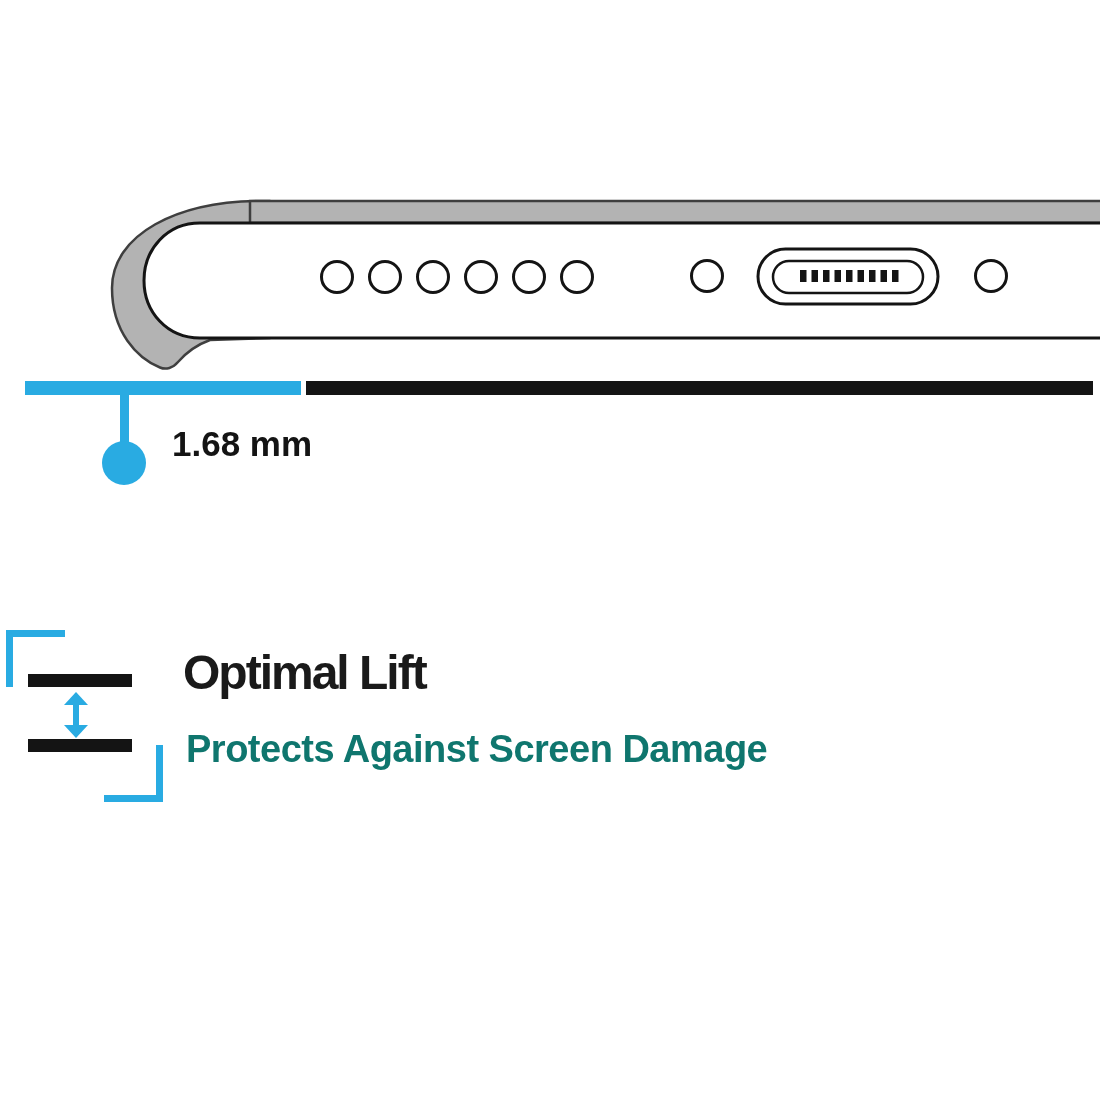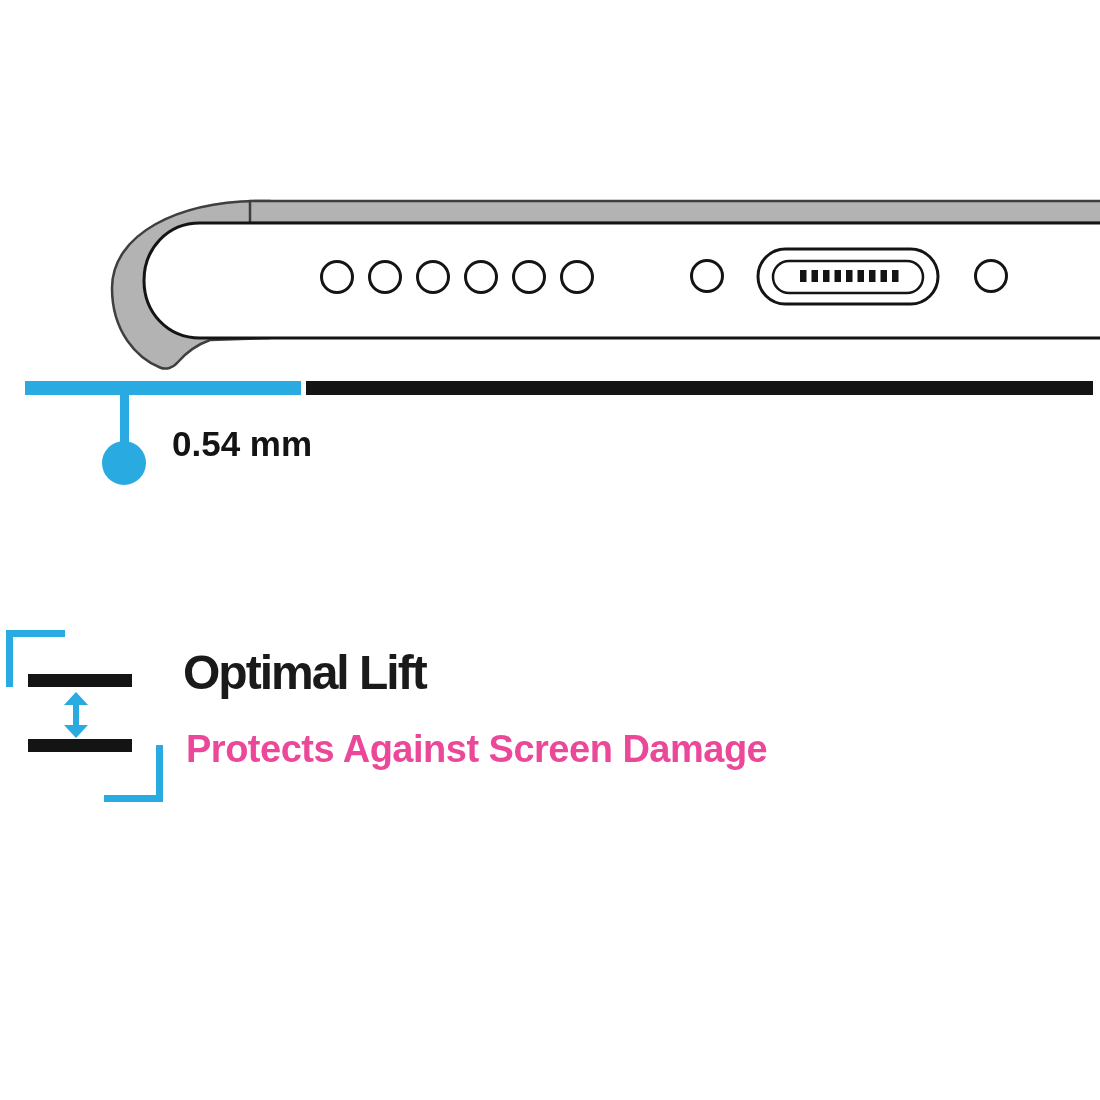--- a/index.html
+++ b/index.html
@@ -15,21 +15,21 @@
   }
   .abs{position:absolute;}
   .measure-label{
     font-size:35px;font-weight:bold;color:var(--ink,#141414);letter-spacing:0;
     white-space:nowrap;
   }
   .title{
     font-size:48px;font-weight:bold;color:#1a1a1a;letter-spacing:-2px;white-space:nowrap;
   }
   .subtitle{
-    font-size:38px;font-weight:bold;color:#ec4899;letter-spacing:-0.5px;white-space:nowrap;
+    font-size:38px;font-weight:bold;color:#0f766e;letter-spacing:-0.5px;white-space:nowrap;
   }
   .bar-cyan{background:var(--accent-cyan,#29ABE2);}
   .bar-black{background:var(--ink,#141414);}
   .dot-cyan{background:var(--accent-cyan,#29ABE2);border-radius:50%;}
 </style>
 </head>
 <body>
 
 <div class="canvas">
 
@@ -76,21 +76,21 @@
     </g>
 
     <circle cx="991" cy="96" r="15.5" style="fill:#ffffff;stroke:var(--ink,#141414);stroke-width:3;"></circle>
   </svg>
 
   <div class="abs bar-cyan" style="left:25px;top:381px;width:276px;height:14px;"></div>
   <div class="abs bar-black" style="left:306px;top:381px;width:787px;height:14px;"></div>
 
   <div class="abs bar-cyan" style="left:120px;top:395px;width:9px;height:50px;"></div>
   <div class="abs dot-cyan" style="left:102px;top:441px;width:44px;height:44px;"></div>
-  <div class="abs measure-label" style="left:172px;top:424px;">0.54 mm</div>
+  <div class="abs measure-label" style="left:172px;top:424px;">1.68 mm</div>
 
   <div class="abs" style="left:0;top:625px;width:170px;height:180px;">
     <div class="abs" style="left:6px;top:5px;width:52px;height:50px;border-top:7px solid var(--accent-cyan,#29ABE2);border-left:7px solid var(--accent-cyan,#29ABE2);"></div>
     <div class="abs bar-black" style="left:28px;top:49px;width:104px;height:13px;"></div>
     <svg class="abs" style="left:61px;top:67px;" width="30" height="46" viewBox="0 0 30 46">
       <polygon points="15,0 27,13 3,13" style="fill:var(--accent-cyan,#29ABE2);"></polygon>
       <rect x="12" y="11" width="6" height="24" style="fill:var(--accent-cyan,#29ABE2);"></rect>
       <polygon points="15,46 27,33 3,33" style="fill:var(--accent-cyan,#29ABE2);"></polygon>
     </svg>
     <div class="abs bar-black" style="left:28px;top:114px;width:104px;height:13px;"></div>

